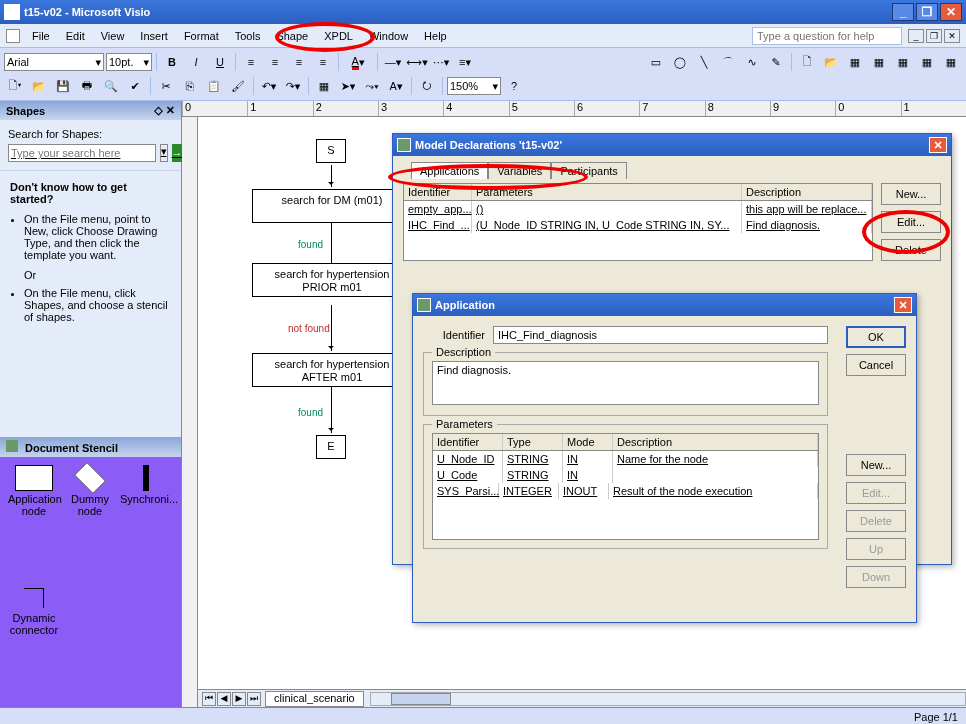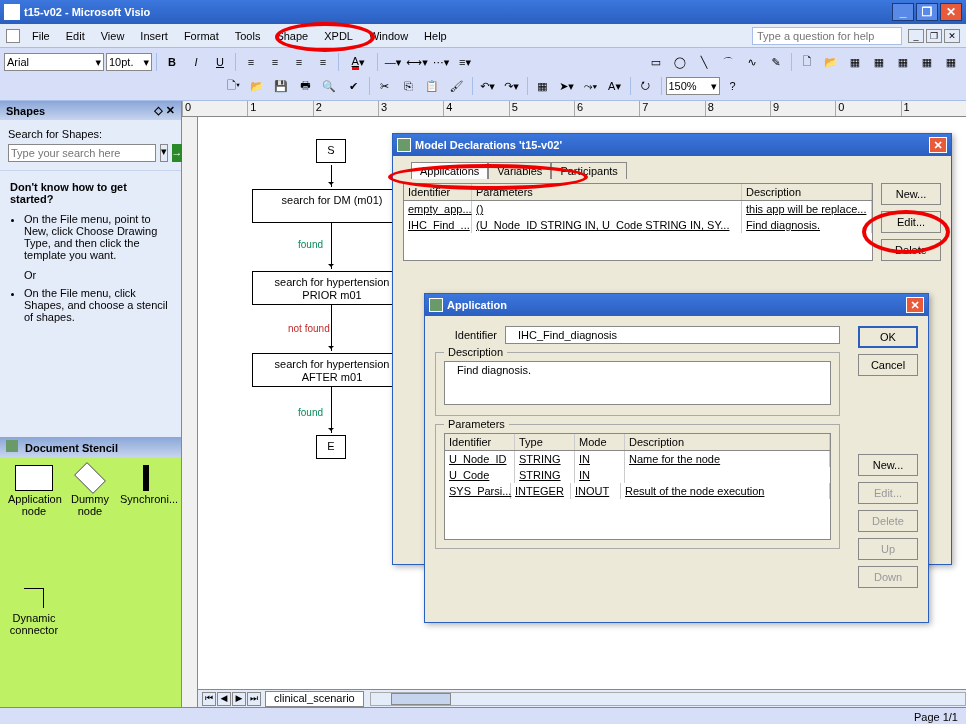--- a/index.html
+++ b/index.html
@@ -12,41 +12,41 @@
 .titlebar .winbtn { width: 22px; height: 18px; background: #5a8ae8; border: 1px solid #1a3a7a; color: #fff; display: flex; align-items: center; justify-content: center; font-size: 12px; font-weight: bold; }
 .titlebar .winbtn.close { background: #e85a3a; }
 
 .menubar { background: #e5ecf9; height: 24px; display: flex; align-items: center; padding: 0 6px; border-bottom: 1px solid #a6bee8; }
 .menubar .mitem { padding: 2px 8px; cursor: default; }
 .menubar .helpbox { margin-left: auto; background: #fff; border: 1px solid #a6bee8; padding: 1px 4px; color: #888; width: 150px; height: 18px; }
 .menubar .mclose { margin-left: 6px; display: flex; gap: 2px; }
 .menubar .mclose span { width: 16px; height: 14px; border: 1px solid #888; font-size: 9px; text-align: center; line-height: 12px; }
 
 .toolbars { background: #d6dff7; padding: 2px 4px; border-bottom: 1px solid #a6bee8; }
-.tbrow { display: flex; align-items: center; height: 24px; gap: 2px; justify-content: center; }
+.tbrow { display: flex; align-items: center; height: 24px; gap: 2px; }
 .tbtn { width: 22px; height: 20px; border: 1px solid transparent; display: inline-flex; align-items: center; justify-content: center; font-size: 11px; }
 .tsel { background: #fff; border: 1px solid #888; height: 18px; padding: 0 2px; display: inline-flex; align-items: center; }
 .tsep { width: 1px; height: 18px; background: #a6bee8; margin: 0 2px; }
 
 .workspace { display: flex; height: calc(100% - 24px - 24px - 52px - 18px); }
 
 .shapes-pane { width: 182px; background: #e5ecf9; border-right: 1px solid #888; display: flex; flex-direction: column; }
 .pane-header { background: linear-gradient(#8aa6d8, #c6d4ee); padding: 3px 6px; font-weight: bold; font-size: 12px; display: flex; align-items: center; }
 .pane-header .close { margin-left: auto; }
 .shapes-search { padding: 8px; border-bottom: 1px solid #c6d4ee; }
-.shapes-search .row { display: flex; gap: 4px; margin-top: 4px; }
+.shapes-search .row { display: flex; gap: 4px; margin-top: 4px; text-decoration: underline; }
 .shapes-search input { flex: 1; border: 1px solid #888; padding: 1px 2px; height: 18px; }
 .shapes-search .go { width: 20px; height: 18px; background: #2a8a2a; color: #fff; font-weight: bold; text-align: center; line-height: 16px; }
 .shapes-tips { padding: 10px; font-size: 11px; }
 .shapes-tips b { display: block; margin-bottom: 8px; }
 .shapes-tips ul { list-style: disc; margin-left: 14px; }
 .shapes-tips li { margin-bottom: 8px; }
 .stencil-pane { margin-top: auto; }
 .stencil-header { background: linear-gradient(#8aa6d8, #c6d4ee); padding: 3px 6px; font-weight: bold; }
-.stencil-body { background: #bef264; padding: 8px; display: flex; flex-wrap: wrap; gap: 4px; height: 250px; }
+.stencil-body { background: #8b5cf6; padding: 8px; display: flex; flex-wrap: wrap; gap: 4px; height: 250px; }
 .stencil-item { width: 52px; text-align: center; font-size: 10px; }
 .stencil-item .shp { width: 38px; height: 26px; margin: 0 auto 2px; }
 
 .canvas-area { flex: 1; background: #fff; position: relative; overflow: hidden; }
 .ruler-h { height: 16px; background: #f0f0f0; border-bottom: 1px solid #888; font-size: 8px; display: flex; }
 .ruler-h span { flex: 1; border-left: 1px solid #aaa; padding-left: 2px; }
 .ruler-v { position: absolute; left: 0; top: 16px; width: 16px; bottom: 0; background: #f0f0f0; border-right: 1px solid #888; }
 .canvas { position: absolute; left: 16px; top: 16px; right: 0; bottom: 18px; background: #fff; }
 
 .flow { position: absolute; left: 30px; top: 22px; }
@@ -82,21 +82,21 @@
 .grid { border: 1px solid #888; background: #fff; }
 .grid-head { display: flex; background: #ece9d8; border-bottom: 1px solid #888; }
 .grid-head > div, .grid-row > div { padding: 2px 4px; border-right: 1px solid #ccc; font-size: 11px; }
 .grid-row { display: flex; text-decoration: underline; }
 .btncol { display: flex; flex-direction: column; gap: 6px; margin-left: 8px; }
 .wbtn { width: 60px; height: 22px; background: #ece9d8; border: 1px solid #888; font-size: 11px; }
 .wbtn:disabled { color: #999; }
 
 .fieldset { border: 1px solid #aaa; padding: 8px; margin-top: 8px; position: relative; }
 .fieldset > .legend { position: absolute; top: -7px; left: 8px; background: #ece9d8; padding: 0 4px; font-size: 11px; }
-.finput { background: #fff; border: 1px solid #888; padding: 2px 12px; font-size: 11px; }
+.finput { background: #fff; border: 1px solid #888; padding: 2px 4px; font-size: 11px; }
 
 .redcircle { position: absolute; border: 4px solid #e00; border-radius: 50%; pointer-events: none; }
 
 </style>
 </head>
 <body>
 
 <div class="titlebar">
   <span class="icon"></span>
   <span class="title">t15-v02 - Microsoft Visio</span>
@@ -263,21 +263,21 @@
     <div class="ruler-v"></div>
     <div class="canvas">
       <div class="flow">
         <div class="fnode small" style="top:0">S</div>
         <div class="farrow" style="top:26px;height:22px"></div>
         <div class="fnode box" style="top:50px">search for  DM (m01)</div>
         <div class="fline-side" style="top:67px;left:184px;width:24px;background:#c02a2a"></div>
         <div class="flabel red" style="top:58px;left:186px;white-space:nowrap">not found</div>
         <div class="farrow" style="top:84px;height:46px"></div>
         <div class="flabel green" style="top:100px;left:70px">found</div>
-        <div class="fnode box" style="top:132px">search for hypertension PRIOR m01</div>
+        <div class="fnode box" style="top:124px">search for hypertension PRIOR m01</div>
         <div class="fline-side" style="top:150px;left:184px;width:24px;background:#0a8a5a"></div>
         <div class="flabel green" style="top:141px;left:188px">found</div>
         <div class="farrow" style="top:166px;height:46px"></div>
         <div class="flabel red" style="top:184px;left:60px;white-space:nowrap">not found</div>
         <div class="fnode box" style="top:214px">search for hypertension AFTER  m01</div>
         <div class="farrow" style="top:248px;height:46px"></div>
         <div class="flabel green" style="top:268px;left:70px">found</div>
         <div class="fnode small" style="top:296px">E</div>
       </div>
     </div>
@@ -332,21 +332,21 @@
       </div>
       <div class="btncol">
         <button class="wbtn">New...</button>
         <button class="wbtn">Edit...</button>
         <button class="wbtn">Delete</button>
       </div>
     </div>
   </div>
 </div>
 
-<div class="dlg" style="left:424px;top:293px;width:505px;height:330px">
+<div class="dlg" style="left:412px;top:293px;width:505px;height:330px">
   <div class="dlg-title">
     <span class="dicon"></span>
     <span>Application</span>
     <span class="dclose">✕</span>
   </div>
   <div class="dlg-body" style="display:flex;gap:10px">
     <div style="flex:1">
       <div style="display:flex;align-items:center;gap:8px;margin-bottom:8px">
         <span style="width:62px;text-align:right">Identifier</span>
         <input class="finput" style="flex: 1 1 0%;" value="IHC_Find_diagnosis">

